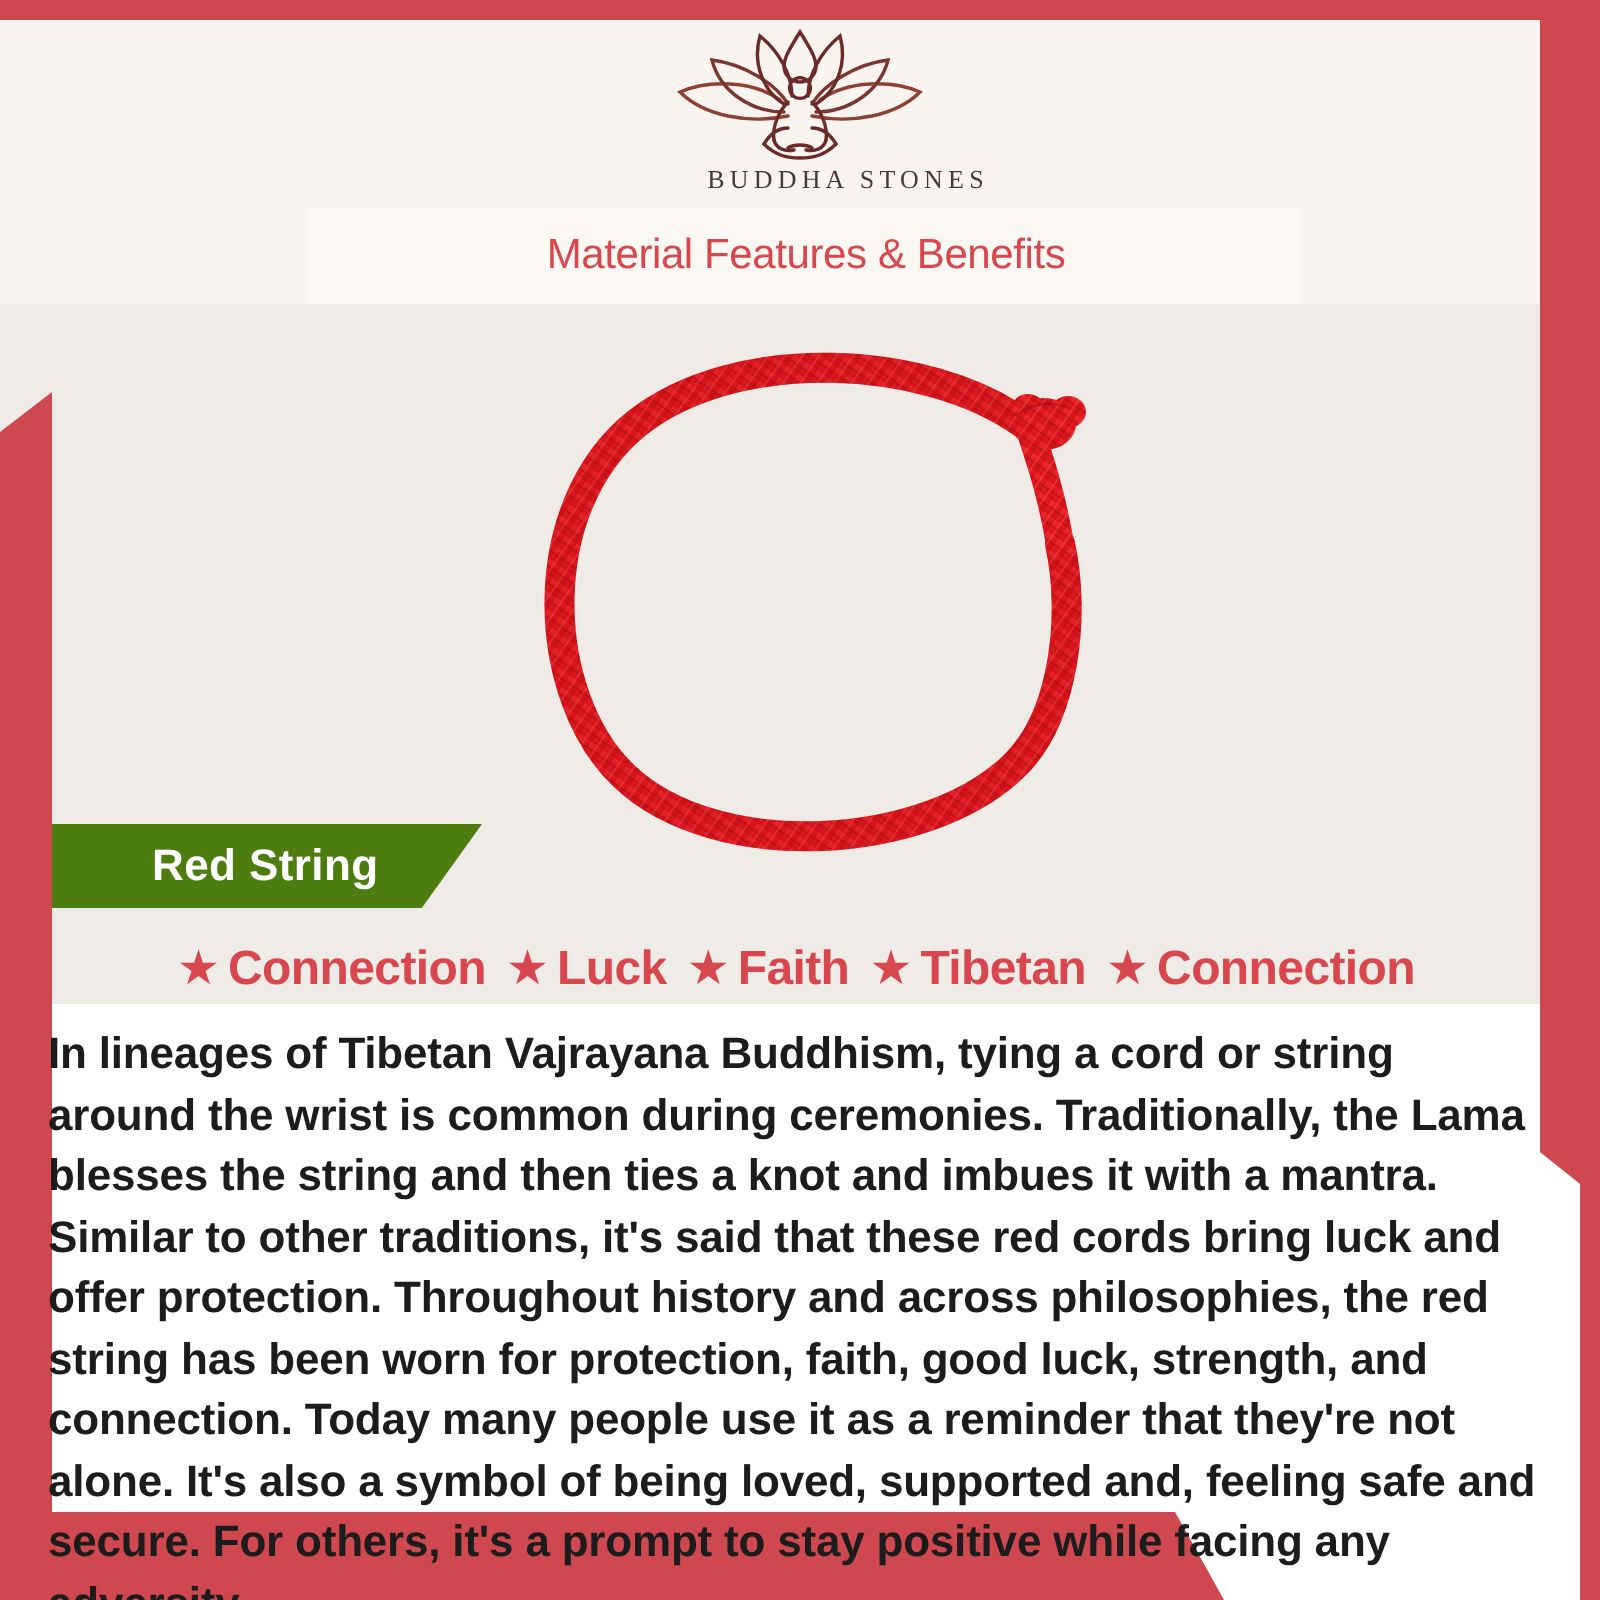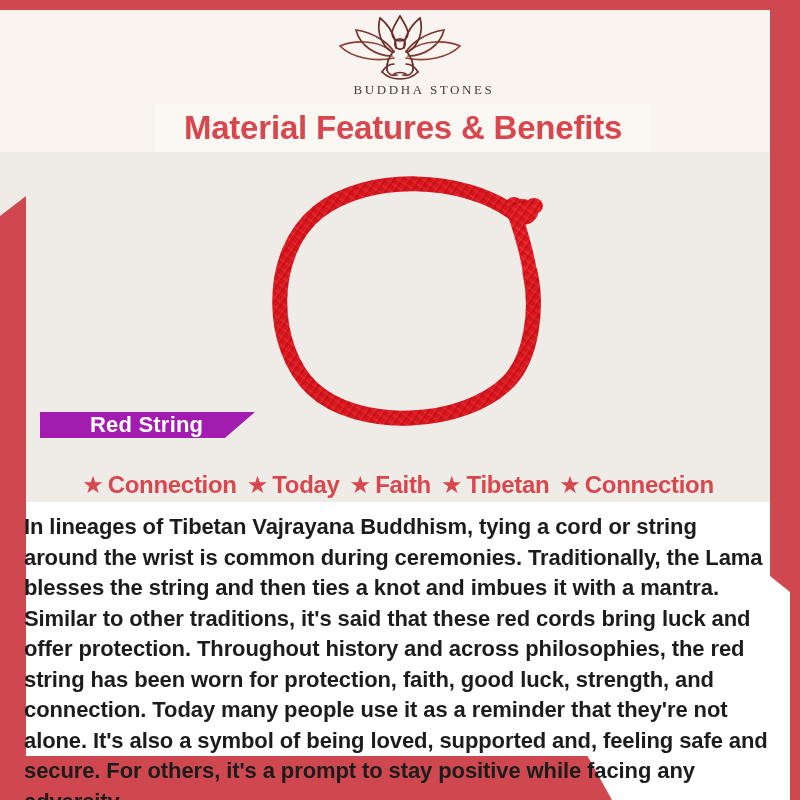--- a/index.html
+++ b/index.html
@@ -96,41 +96,41 @@
     position: absolute;
     left: 155px; top: 104px;
     width: 496px; height: 48px;
     background: #fbf7f3;
     z-index: 6;
     display: flex;
     align-items: center;
     justify-content: center;
   }
   .title-text {
-    font-size: 33px;
-    font-weight: bold;
+    font-size: 21px;
+    font-weight: normal;
     color: #d9474e;
     letter-spacing: -0.2px;
     white-space: nowrap;
   }
 
   
   .product {
     position: absolute;
     left: 250px; top: 168px;
     width: 320px; height: 262px;
     z-index: 4;
   }
 
   
   .ribbon {
     position: absolute;
-    left: 40px; top: 412px;
-    width: 215px; height: 26px;
-    background: #a21caf;
+    left: 26px; top: 412px;
+    width: 215px; height: 42px;
+    background: #4d7c0f;
     clip-path: polygon(0 0, 100% 0, 86% 100%, 0 100%);
     z-index: 7;
     display: flex;
     align-items: center;
   }
   .ribbon-text {
     margin-left: 50px;
     color: #ffffff;
     font-size: 22px;
     font-weight: bold;
@@ -266,21 +266,21 @@
     <span class="ribbon-text">Red String</span>
   </div>
 
   <div class="features">
     <span class="feature">
       <span class="star">★</span>
       <span class="flabel">Connection</span>
     </span>
     <span class="feature">
       <span class="star">★</span>
-      <span class="flabel">Today</span>
+      <span class="flabel">Luck</span>
     </span>
     <span class="feature">
       <span class="star">★</span>
       <span class="flabel">Faith</span>
     </span>
     <span class="feature">
       <span class="star">★</span>
       <span class="flabel">Tibetan</span>
     </span>
     <span class="feature">

